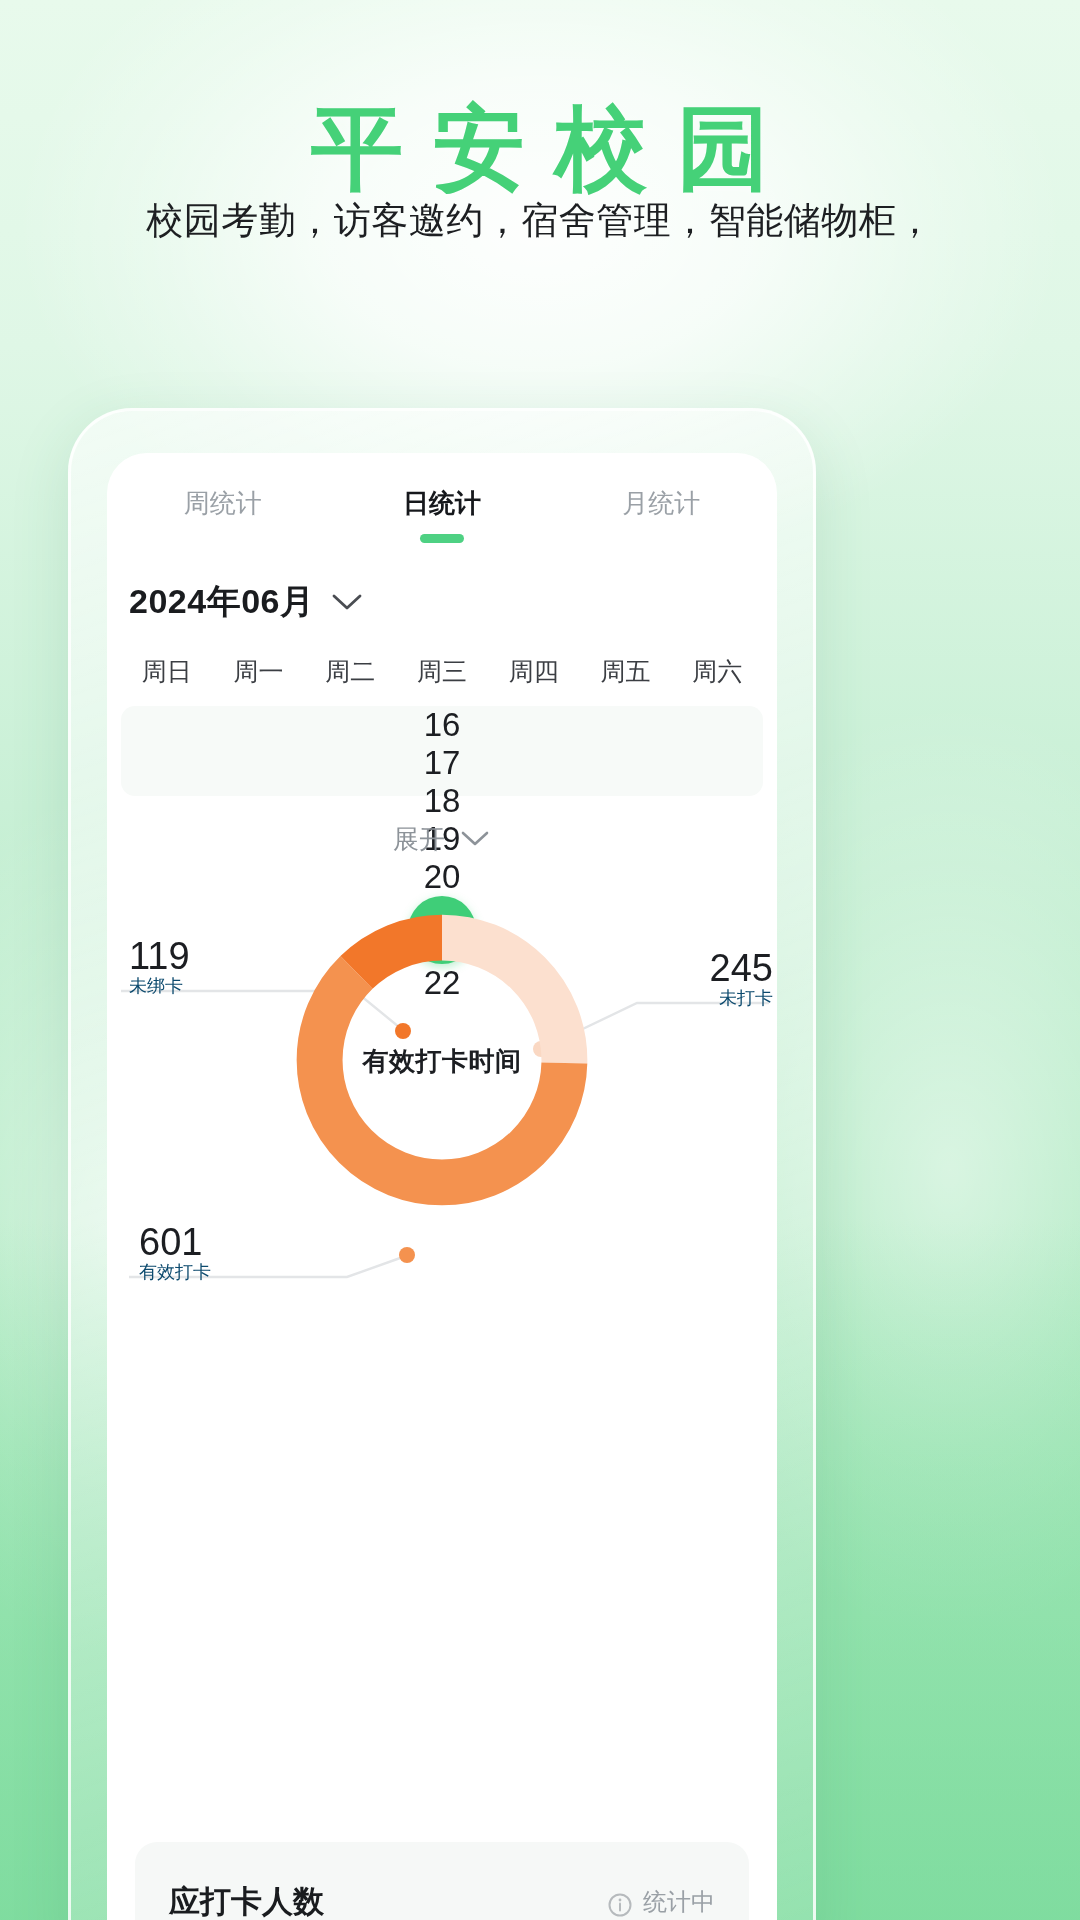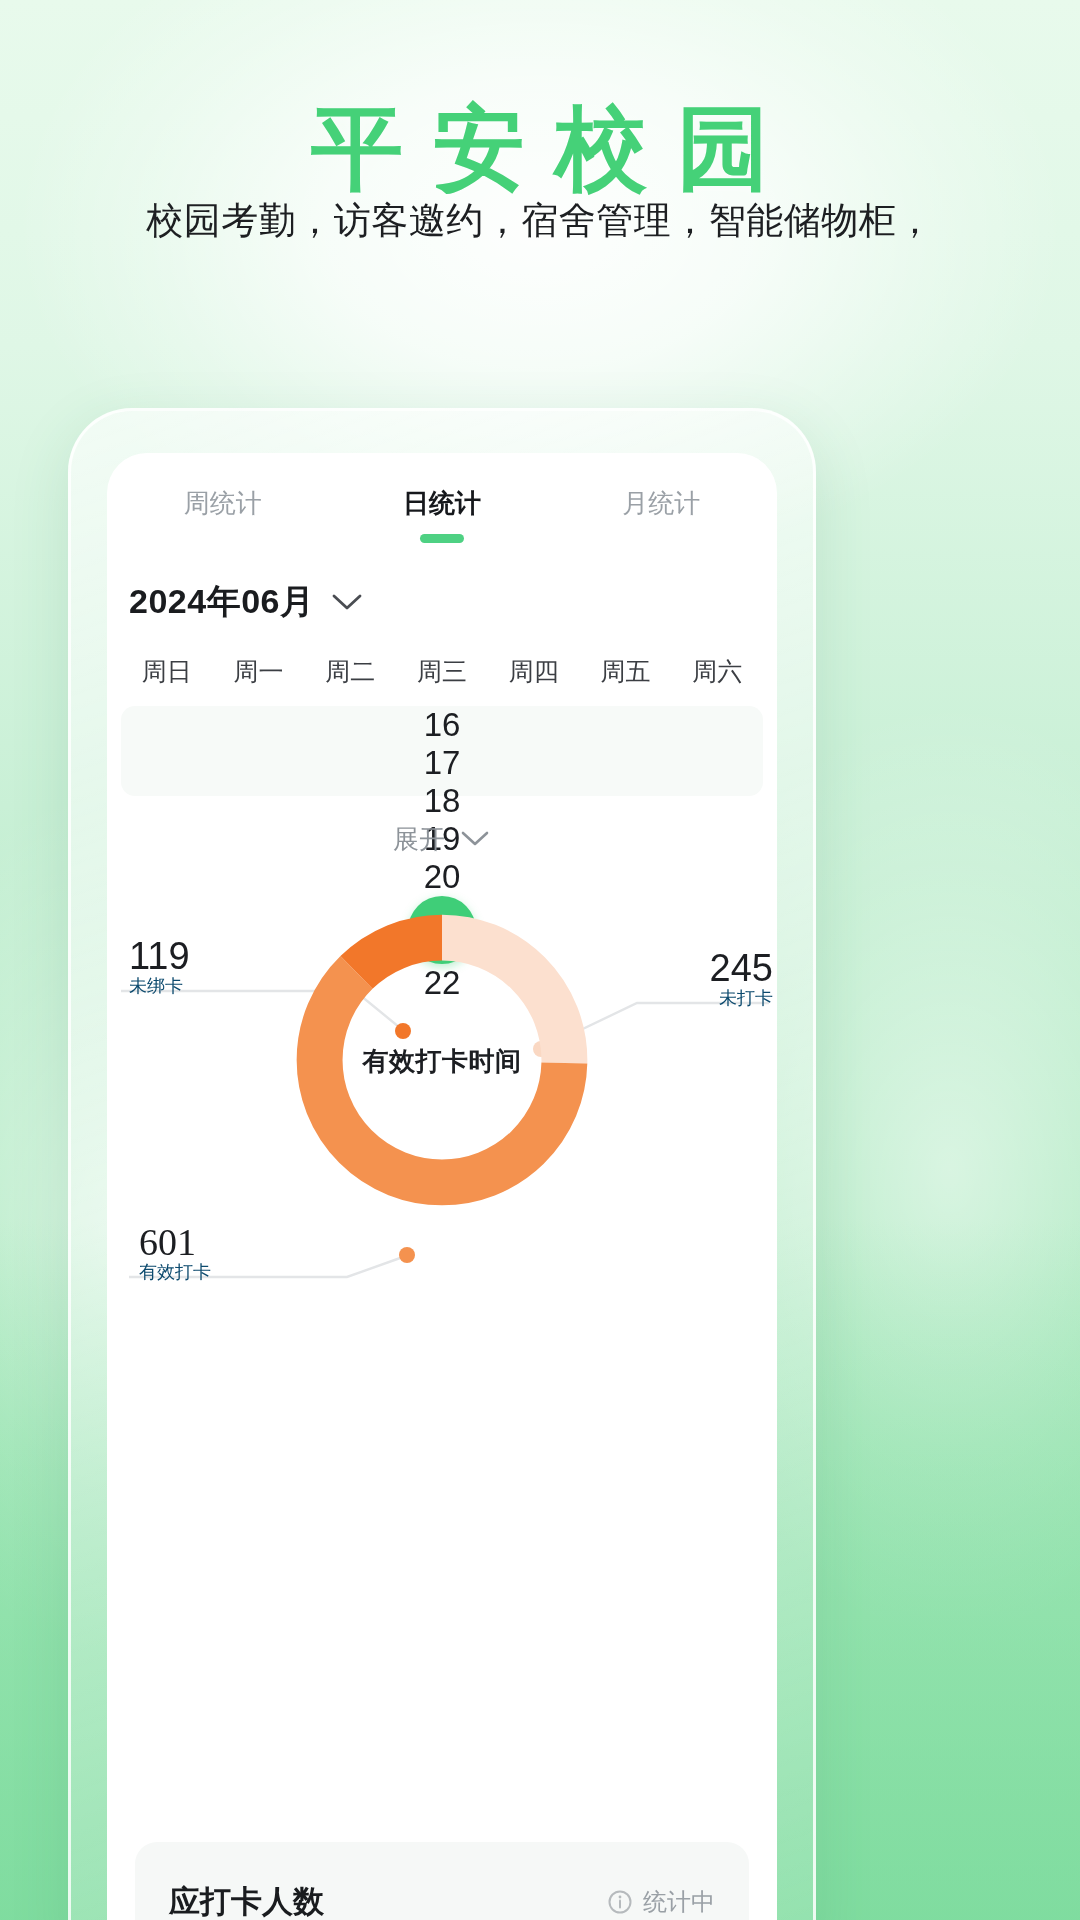--- a/index.html
+++ b/index.html
@@ -192,21 +192,21 @@
   
   .bottom-card{
     position:absolute; left:28px; right:28px; bottom:-14px;
     background:#f6f8f7; border-radius:22px;
     height:120px;
     display:flex; align-items:center;
     padding:0 34px;
   }
   .bc-title{ font-size:31px; font-weight:700; color:#1a1c1f; }
   .bc-right{
-    margin-left:auto; display:flex; align-items:center; gap:10px;
+    margin-left:auto; display:flex; align-items:flex-end; gap:10px;
     color:#9aa0a6; font-size:24px;
   }
 </style>
 </head>
 <body>
 
 <div id="bg">
   <div class="bg-base"></div>
   <div class="bg-glow-top"></div>
   <div class="bg-glow-left"></div>
@@ -309,21 +309,21 @@
       <div class="lead" style="left:22px;top:66px;">
         <div class="val">119</div>
         <div class="cap">未绑卡</div>
       </div>
 
       <div class="lead" style="right:4px;top:78px;text-align:right;">
         <div class="val">245</div>
         <div class="cap">未打卡</div>
       </div>
 
-      <div class="lead" style="left:32px;top:352px;font-family:Liberation Serif, serif;">
+      <div class="lead" style="left:32px;top:352px;">
         <div class="val">601</div>
         <div class="cap">有效打卡</div>
       </div>
     </div>
 
     <div class="bottom-card">
       <span class="bc-title">应打卡人数</span>
       <span class="bc-right">
         <svg width="26" height="26" viewBox="0 0 26 26" fill="none">
           <circle cx="13" cy="13" r="10.5" stroke="#b6babd" stroke-width="2"></circle>

